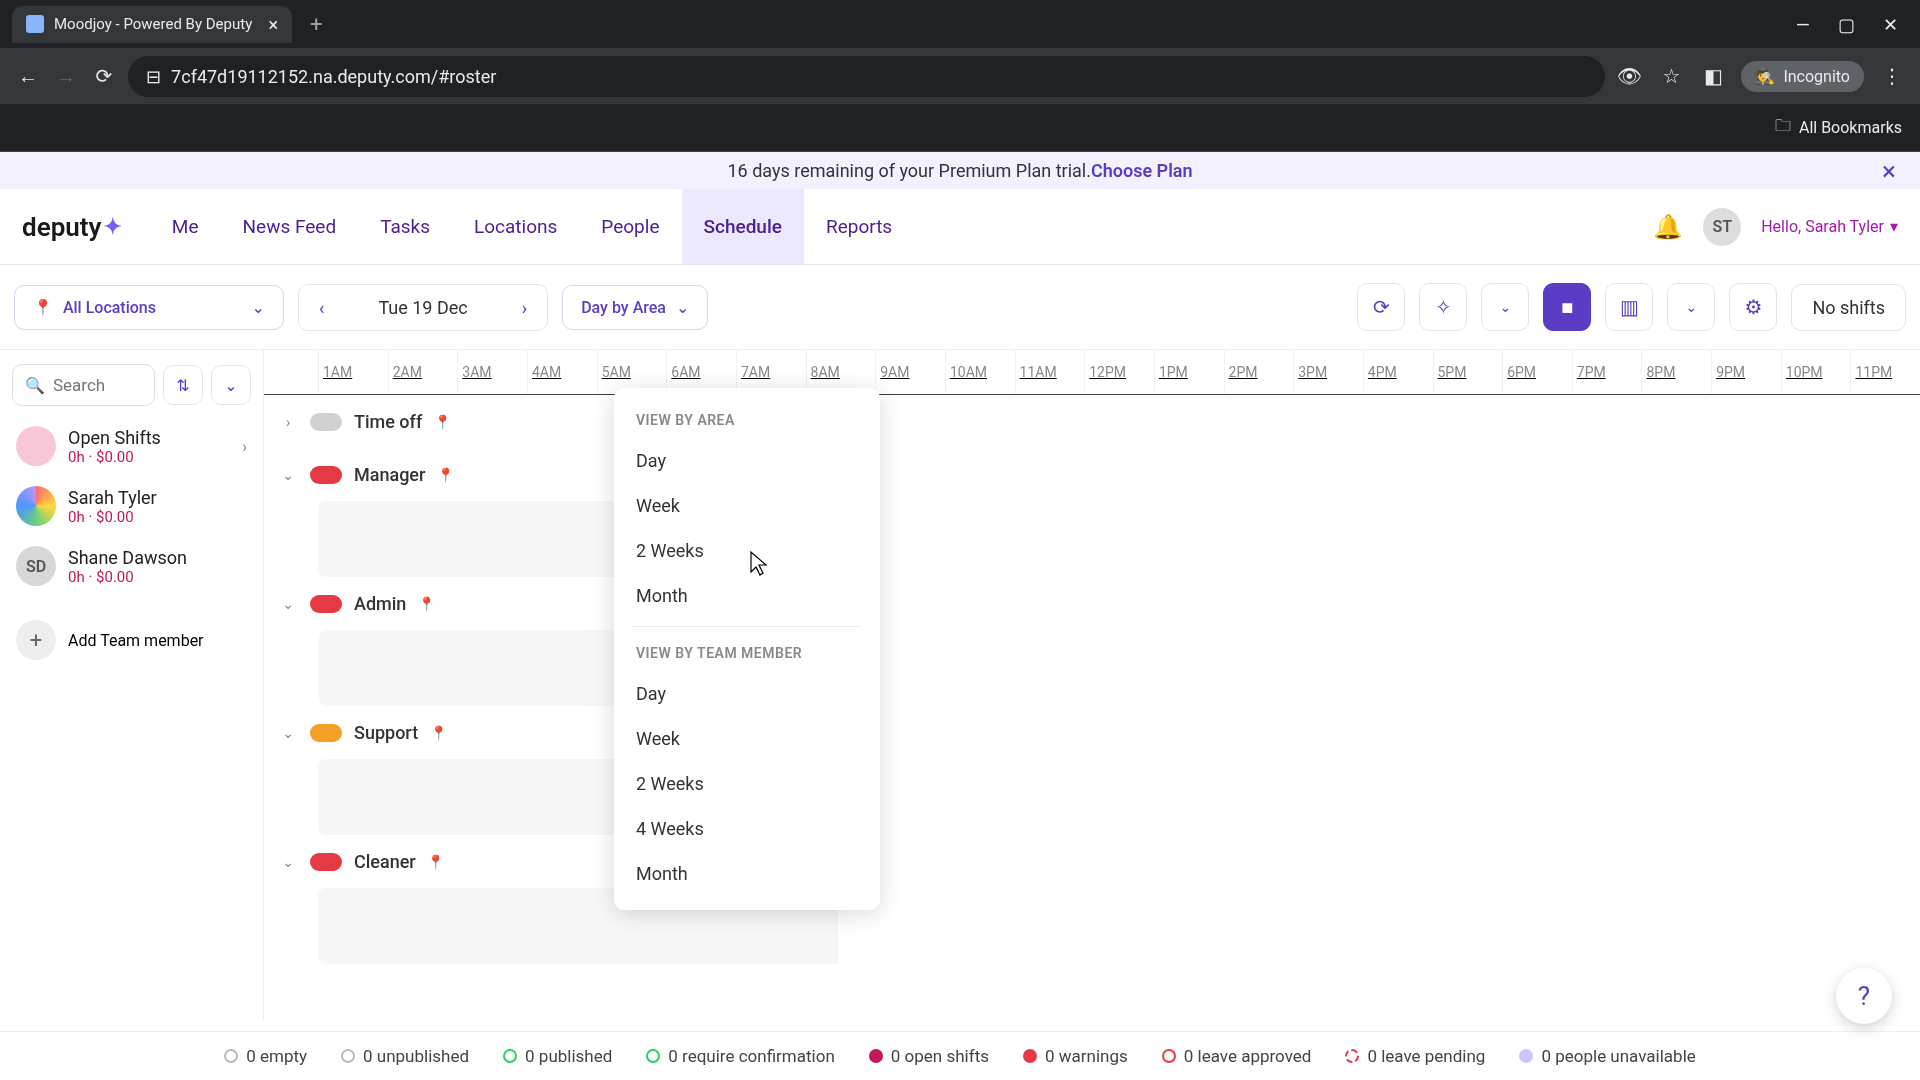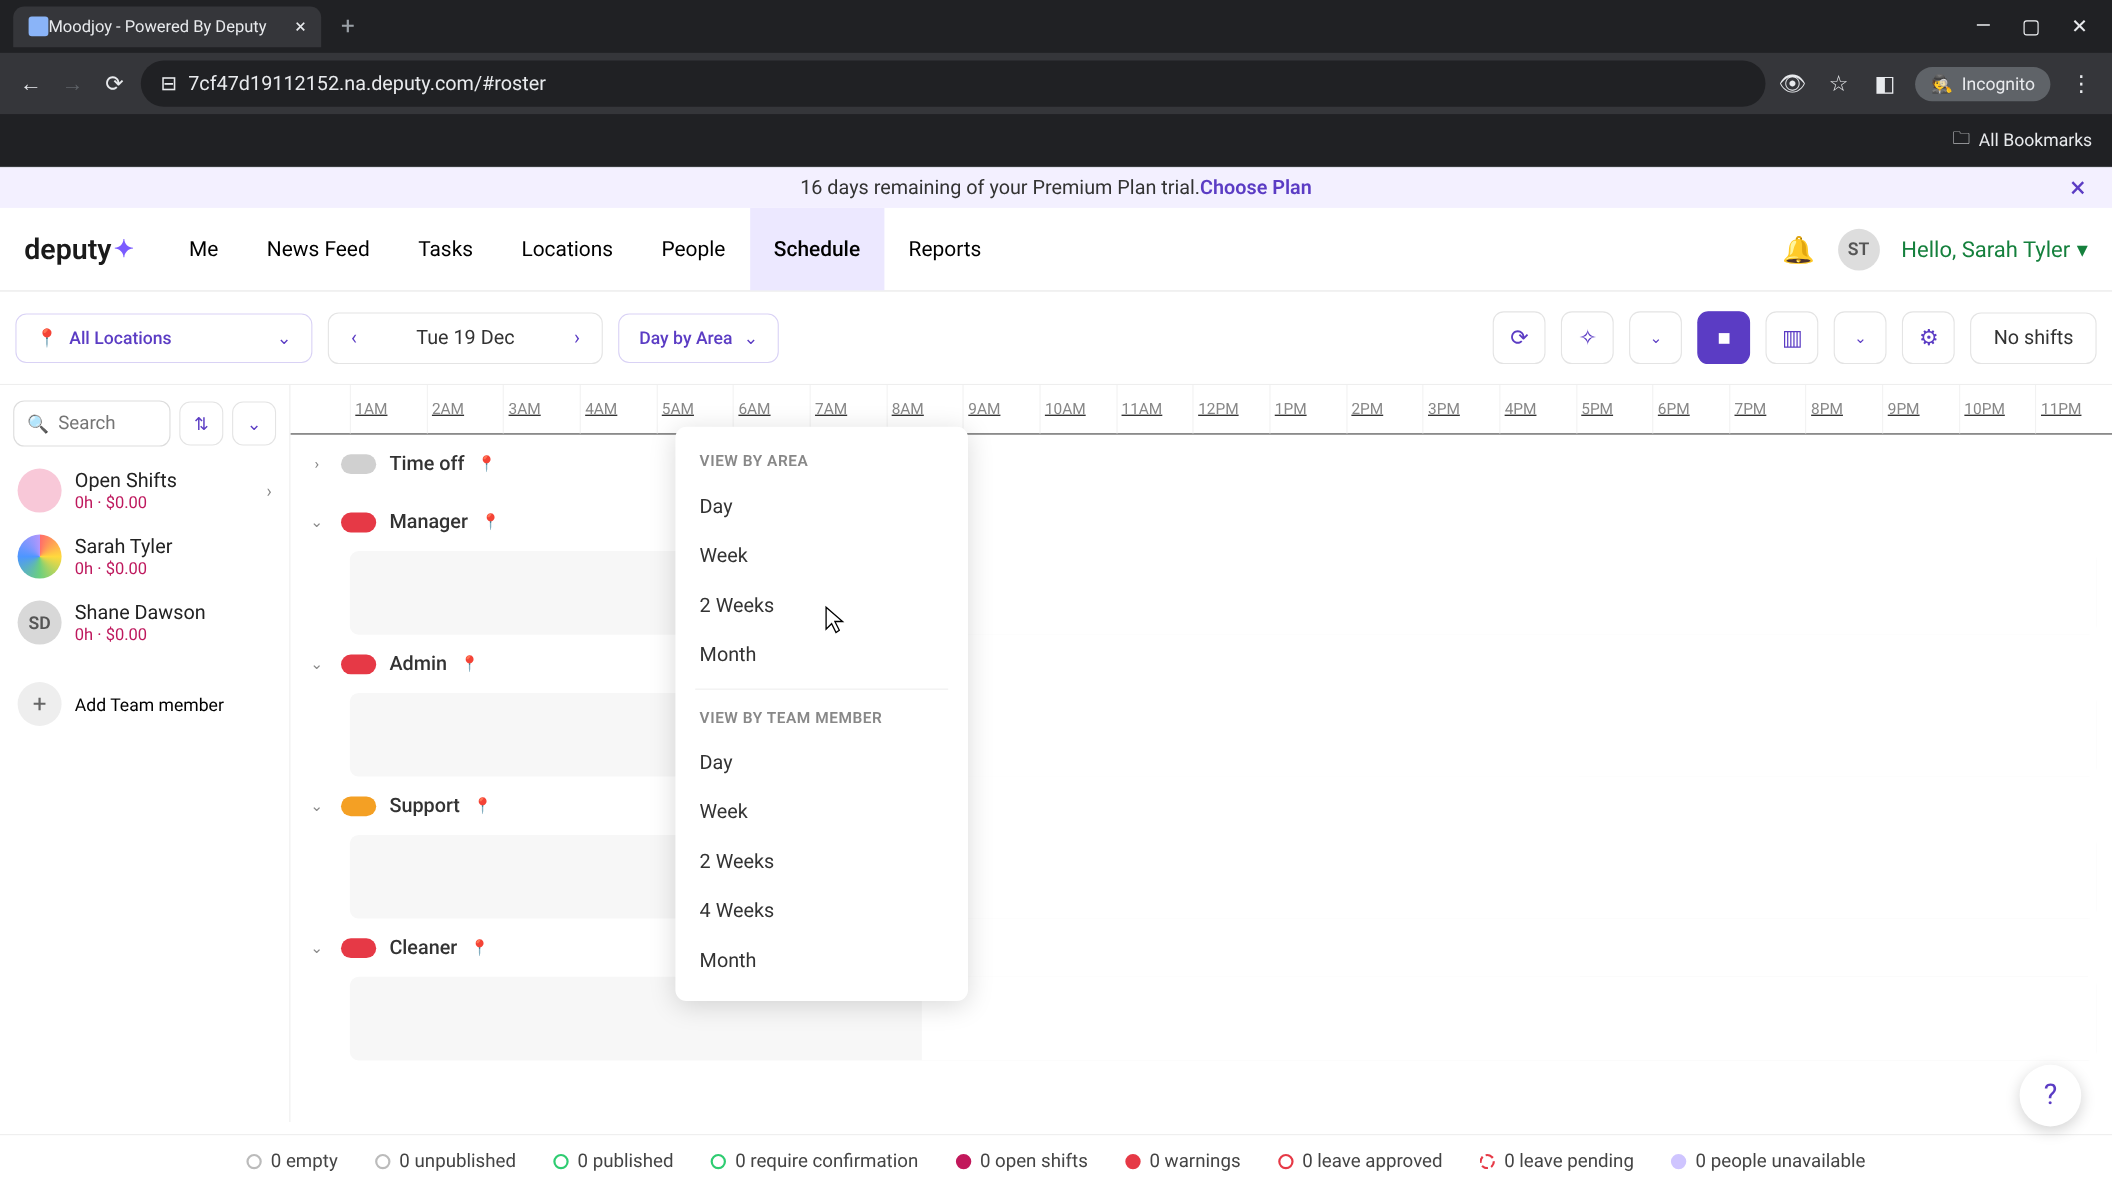--- a/index.html
+++ b/index.html
@@ -1,21 +1,21 @@
 <!DOCTYPE html>
 <html><head>
 <meta charset="utf-8">
 <style>
 * { margin: 0; padding: 0; box-sizing: border-box; font-family: -apple-system, BlinkMacSystemFont, "Segoe UI", Roboto, sans-serif; }
 body { background: #fff; width: 1920px; height: 1080px; overflow: hidden; }
 
 
 .browser-chrome { background: #202124; color: #e8eaed; }
 .tab-bar { display: flex; align-items: center; height: 48px; padding: 0 12px; gap: 8px; }
-.tab { display: flex; align-items: center; background: #35363a; border-radius: 10px 10px 0 0; padding: 8px 14px; font-size: 15px; min-width: 280px; }
+.tab { display: flex; align-items: center; background: #35363a; border-radius: 10px 10px 0 0; padding: 8px 14px; gap: 10px; font-size: 15px; min-width: 280px; }
 .tab-favicon { width: 18px; height: 18px; background: #8ab4f8; border-radius: 3px; }
 .tab-close { margin-left: auto; font-size: 18px; cursor: pointer; }
 .new-tab { font-size: 22px; color: #9aa0a6; cursor: pointer; padding: 4px 10px; }
 .window-controls { margin-left: auto; display: flex; gap: 28px; font-size: 18px; padding-right: 10px; }
 .window-controls span { cursor: pointer; }
 
 .addr-bar { display: flex; align-items: center; height: 56px; background: #35363a; padding: 0 14px; gap: 10px; }
 .nav-icon { width: 28px; height: 28px; display: flex; align-items: center; justify-content: center; font-size: 20px; color: #e8eaed; cursor: pointer; }
 .nav-icon.disabled { color: #5f6368; cursor: default; }
 .url-box { flex: 1; background: #202124; border-radius: 24px; padding: 10px 18px; display: flex; align-items: center; gap: 10px; color: #e8eaed; font-size: 18px; }
@@ -26,27 +26,27 @@
 .bookmarks-link { display: flex; align-items: center; gap: 8px; color: #e8eaed; font-size: 16px; cursor: pointer; }
 
 
 .trial-banner { display: flex; align-items: center; justify-content: center; background: #f3f0ff; padding: 8px; font-size: 18px; color: #333; position: relative; }
 .trial-banner a { color: #5b3cc4; font-weight: 600; text-decoration: none; cursor: pointer; }
 .trial-close { position: absolute; right: 24px; font-size: 26px; color: #5b3cc4; cursor: pointer; }
 
 .app-header { display: flex; align-items: center; padding: 16px 22px; height: 76px; border-bottom: 1px solid #e6e6e6; gap: 8px; }
 .logo { display: flex; align-items: center; font-size: 26px; font-weight: 600; color: #1a1a1a; margin-right: 20px; }
 .logo-star { color: #7b5cff; font-size: 22px; margin-left: 2px; }
-.nav-item { padding: 26px 22px; font-size: 19px; color: #000000; cursor: pointer; }
+.nav-item { padding: 26px 22px; font-size: 19px; color: #4c1d95; cursor: pointer; }
 .nav-item.active { background: #ece8ff; font-weight: 500; }
 .nav-item .chev { font-size: 12px; margin-left: 6px; }
 .header-right { margin-left: auto; display: flex; align-items: center; gap: 20px; }
 .bell { font-size: 24px; cursor: pointer; }
 .avatar-chip { width: 38px; height: 38px; border-radius: 50%; background: #ddd; display: flex; align-items: center; justify-content: center; font-weight: 600; color: #555; }
-.greeting { font-size: 20px; color: #15803d; display: flex; align-items: center; gap: 6px; cursor: pointer; }
+.greeting { font-size: 16px; color: #a21caf; display: flex; align-items: center; gap: 6px; cursor: pointer; }
 
 
 .toolbar { display: flex; align-items: center; padding: 18px 14px; gap: 14px; border-bottom: 1px solid #eee; }
 .pill { display: flex; align-items: center; border: 1px solid #d9d2f5; border-radius: 10px; padding: 12px 18px; background: #fff; cursor: pointer; }
 .loc-pill { color: #5b3cc4; font-weight: 500; gap: 10px; min-width: 270px; justify-content: space-between; }
 .loc-left { display: flex; gap: 10px; align-items: center; }
 .date-nav { display: flex; align-items: center; border: 1px solid #e4e4e4; border-radius: 10px; overflow: hidden; }
 .date-arrow { padding: 12px 20px; color: #5b3cc4; font-size: 18px; cursor: pointer; }
 .date-label { padding: 12px 34px; font-size: 18px; color: #333; }
 .view-pill { color: #5b3cc4; font-weight: 500; gap: 10px; }

